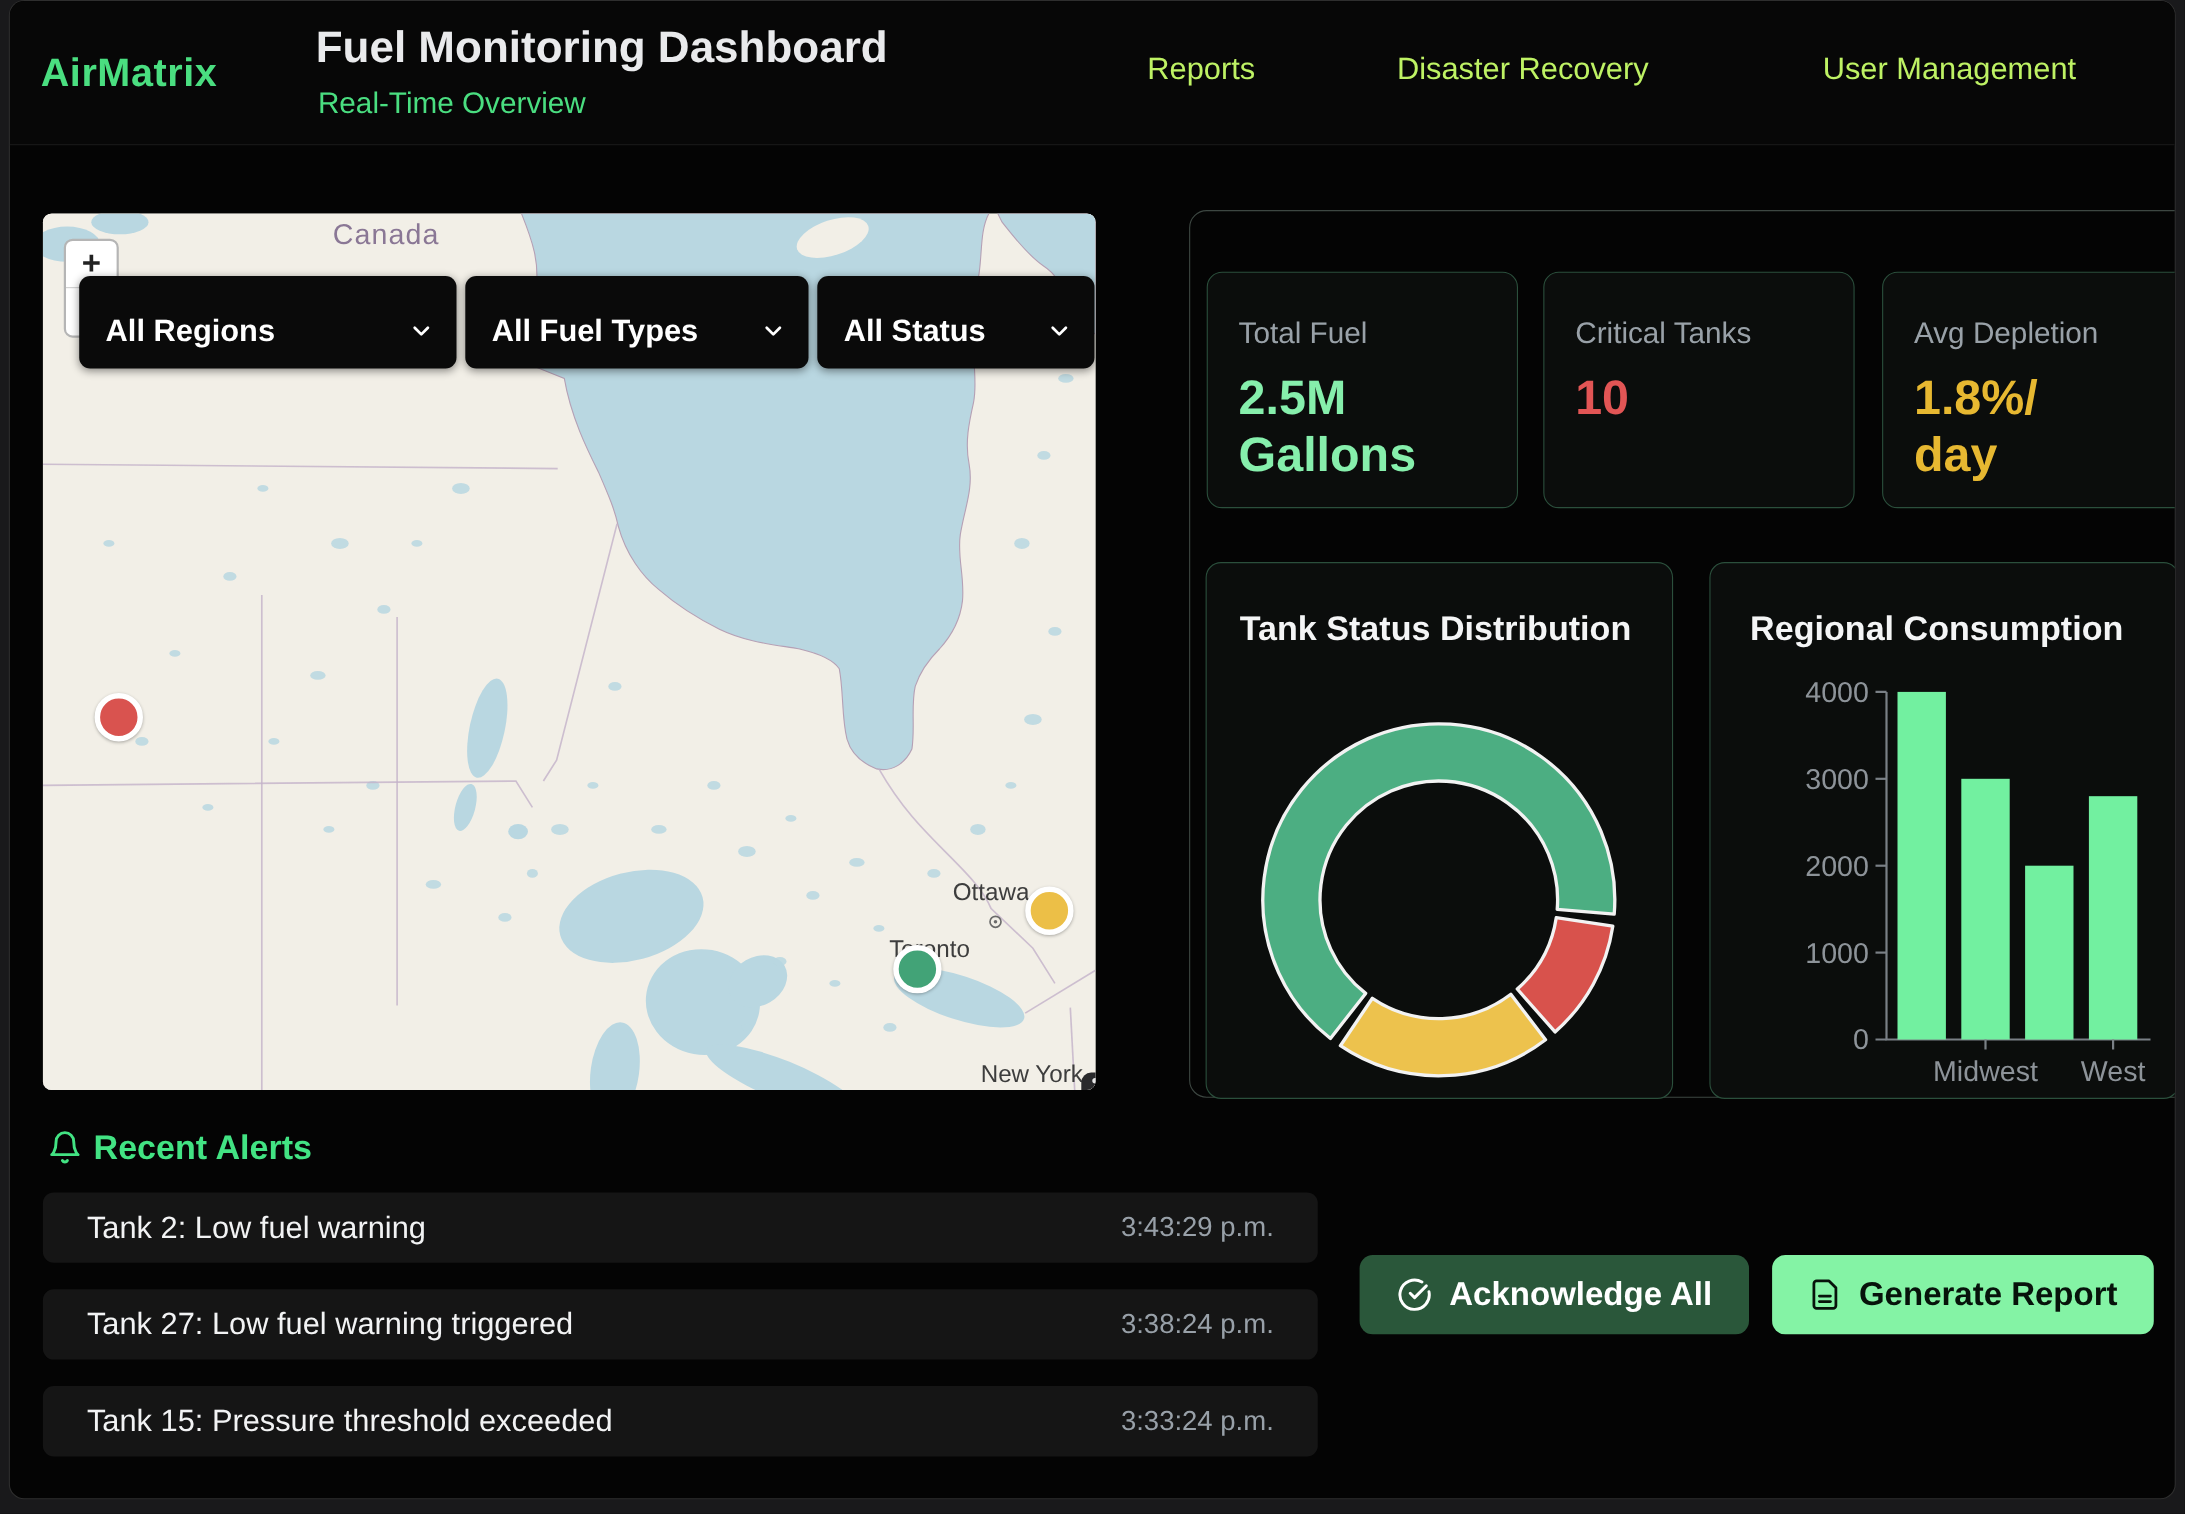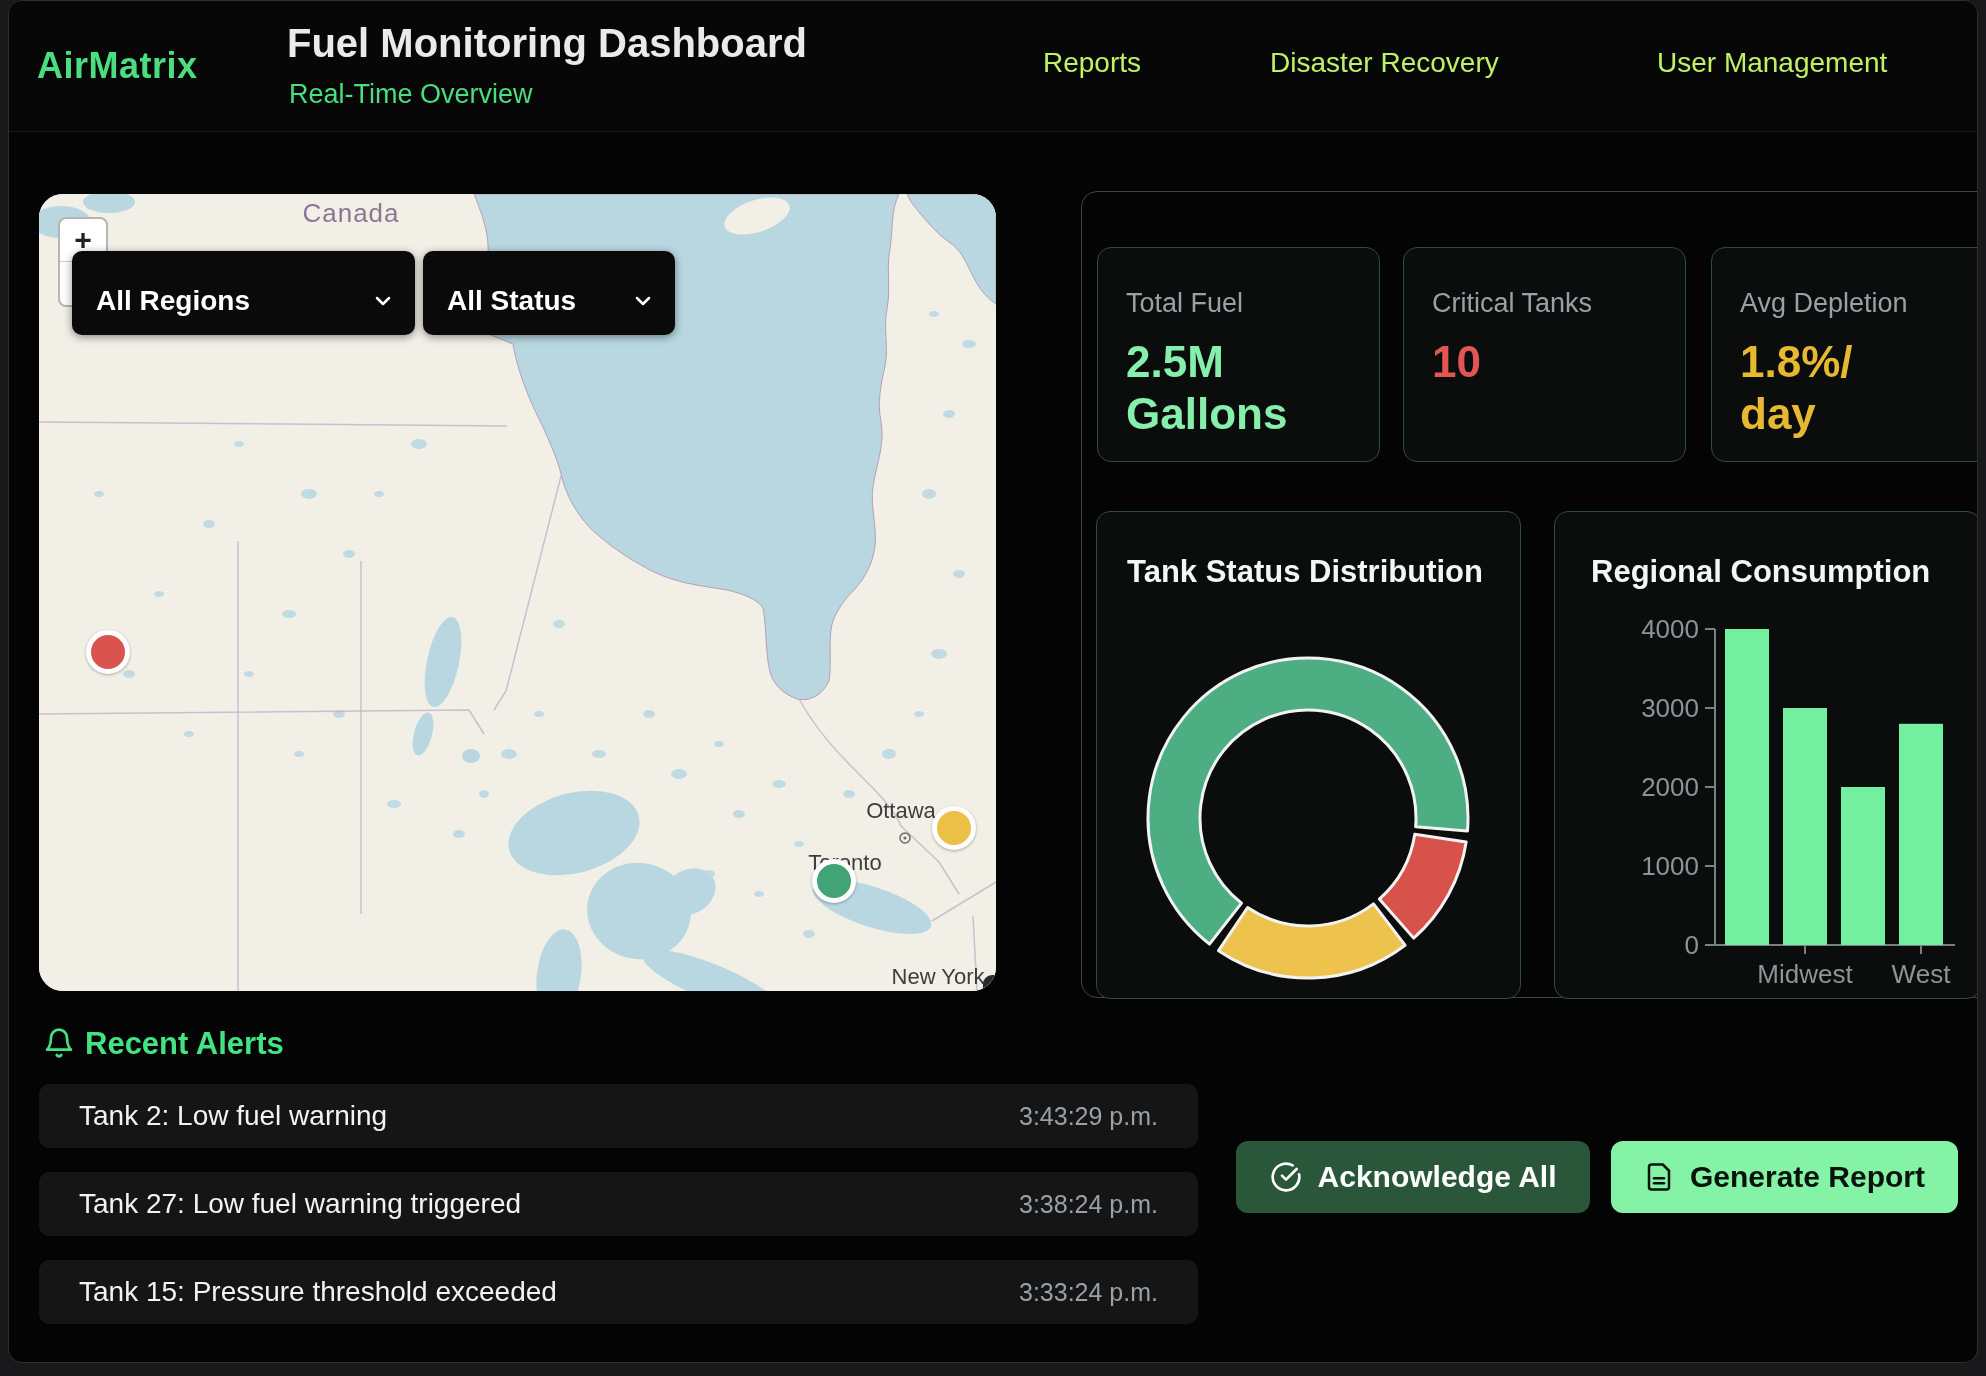--- a/index.html
+++ b/index.html
@@ -7,21 +7,21 @@
   .app{position:absolute;left:8px;top:0;width:1968px;height:1361px;background:#040404;
     border:1px solid #2e2e2e;border-radius:14px;overflow:hidden;}
   
   .hdr{position:absolute;left:0;top:0;width:100%;height:130px;background:#070707;border-bottom:1px solid #191919;}
   .brand{position:absolute;left:28px;top:44px;font-size:36px;font-weight:bold;color:#4ade80;letter-spacing:.5px;}
   .title{position:absolute;left:278px;top:20px;font-size:40px;font-weight:bold;color:#e9eaec;}
   .subtitle{position:absolute;left:280px;top:78px;font-size:27px;font-weight:500;color:#4ade80;}
   .nav-item{position:absolute;top:46px;font-size:28px;color:#bef264;cursor:pointer;}
   .nav-reports{left:1034px}.nav-dr{left:1261px}.nav-um{left:1648px}
   
-  .map{position:absolute;left:30px;top:193px;width:957px;height:797px;border-radius:24px;overflow:hidden;background:#f2efe7;}
+  .map{position:absolute;left:30px;top:193px;width:957px;height:797px;border-radius:8px;overflow:hidden;background:#f2efe7;}
   .map svg.base{position:absolute;left:0;top:0;}
   .zoomctl{position:absolute;left:19px;top:23px;width:46px;height:86px;background:#fff;border:2px solid #b5b5b5;
     border-radius:8px;z-index:2;overflow:hidden;}
   .zoomctl .zb{width:100%;height:42px;display:flex;align-items:center;justify-content:center;
     font-size:30px;font-weight:bold;color:#222;cursor:pointer;}
   .zoomctl .sep{height:1px;background:#cfcfcf;}
   .filters{position:absolute;left:33px;top:57px;z-index:3;display:flex;gap:8px;}
   .dd{height:68px;background:#0a0a0a;border-radius:10px;display:flex;align-items:center;
     justify-content:space-between;padding:16px 20px 0 24px;color:#fff;font-size:28px;font-weight:600;cursor:pointer;
     box-shadow:0 2px 8px rgba(0,0,0,.45);}
@@ -147,20 +147,26 @@
       <div class="zb">−</div>
     </div>
 
     <div class="filters">
       <div class="dd dd-1">
         <span>All Regions</span>
         <svg width="24" height="24" viewBox="0 0 24 24" fill="none" stroke="#fff" stroke-width="2.5" stroke-linecap="round" stroke-linejoin="round">
             <path d="m6 9 6 6 6-6"></path>
           </svg>
       </div>
+      <div class="dd dd-2">
+        <span>All Fuel Types</span>
+        <svg width="24" height="24" viewBox="0 0 24 24" fill="none" stroke="#fff" stroke-width="2.5" stroke-linecap="round" stroke-linejoin="round">
+            <path d="m6 9 6 6 6-6"></path>
+          </svg>
+      </div>
       <div class="dd dd-3">
         <span>All Status</span>
         <svg width="24" height="24" viewBox="0 0 24 24" fill="none" stroke="#fff" stroke-width="2.5" stroke-linecap="round" stroke-linejoin="round">
             <path d="m6 9 6 6 6-6"></path>
           </svg>
       </div>
     </div>
 
     <div id="marker-layer">
         <div class="marker" style="left: 69px; top: 458px; background: rgb(217, 83, 79);"></div>

